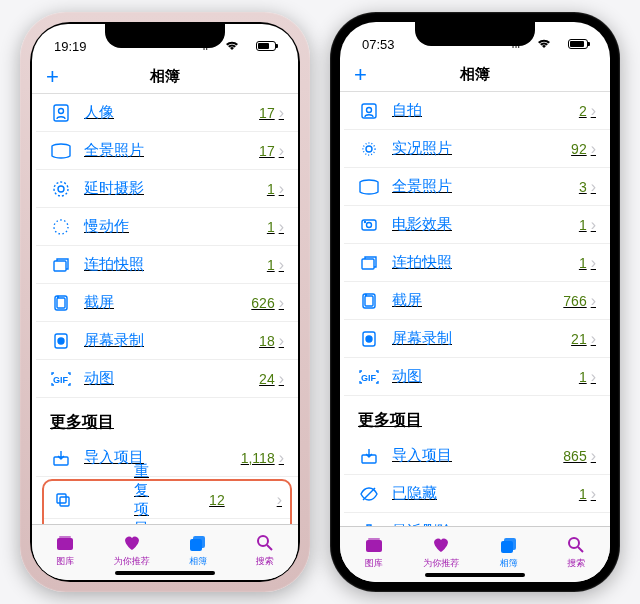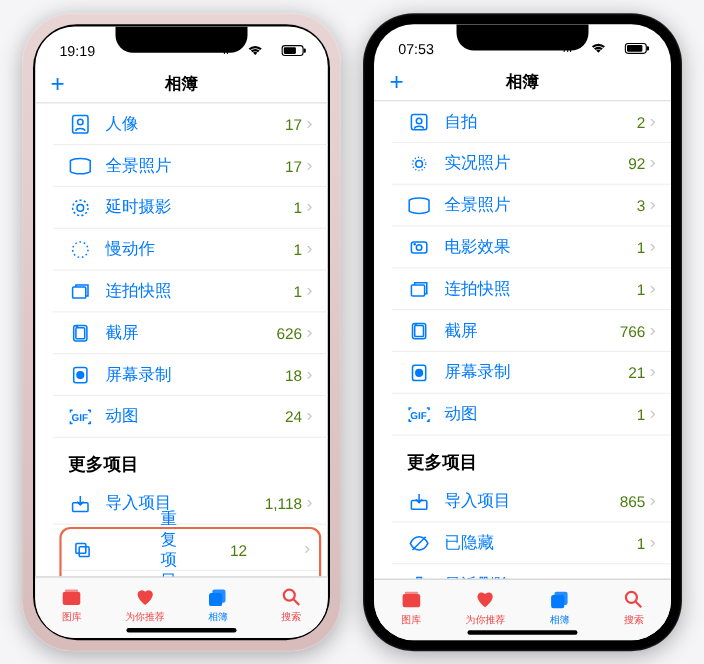--- a/index.html
+++ b/index.html
@@ -68,21 +68,22 @@
   .navbar .plus {
     position: absolute;
     left: 14px;
     color: #007aff;
     font-size: 22px;
     font-weight: 300;
   }
   .content {
     flex: 1;
     overflow: hidden;
-    padding: 0 0 0 16px;
+    padding: 0 0 0 4px;
+    text-decoration: underline;
   }
   .row {
     display: flex;
     align-items: center;
     height: 38px;
     padding: 0 14px;
     border-bottom: 0.5px solid #eee;
     position: relative;
   }
   .row .icon {
@@ -130,21 +131,21 @@
     background: #f9f9f9;
     padding-bottom: 6px;
   }
   .tab {
     flex: 1;
     display: flex;
     flex-direction: column;
     align-items: center;
     justify-content: center;
     gap: 1px;
-    color: #ef4444;
+    color: #a21caf;
   }
   .tab.active { color: #007aff; }
   .tab .ticon { font-size: 20px; height:22px; display:flex; align-items:center; }
   .tab .tlabel { font-size: 9px; }
   .home-ind {
     position:absolute; bottom:5px; left:50%; transform:translateX(-50%);
     width:100px; height:4px; background:#000; border-radius:3px;
   }
   svg { display:block; }
 </style>

